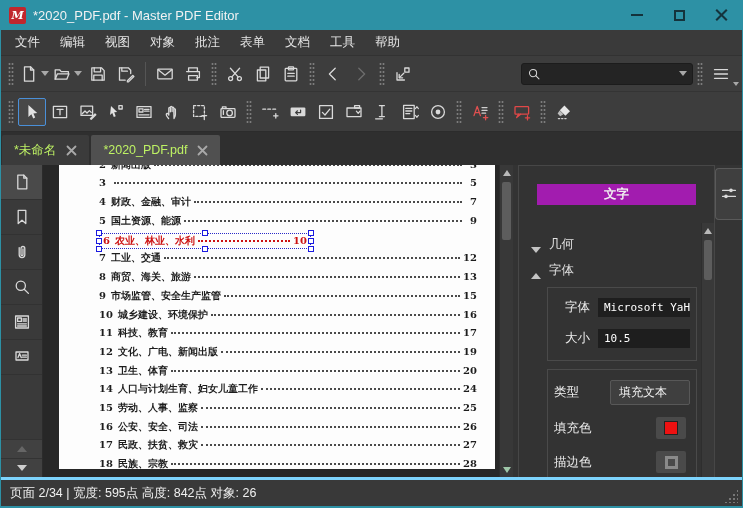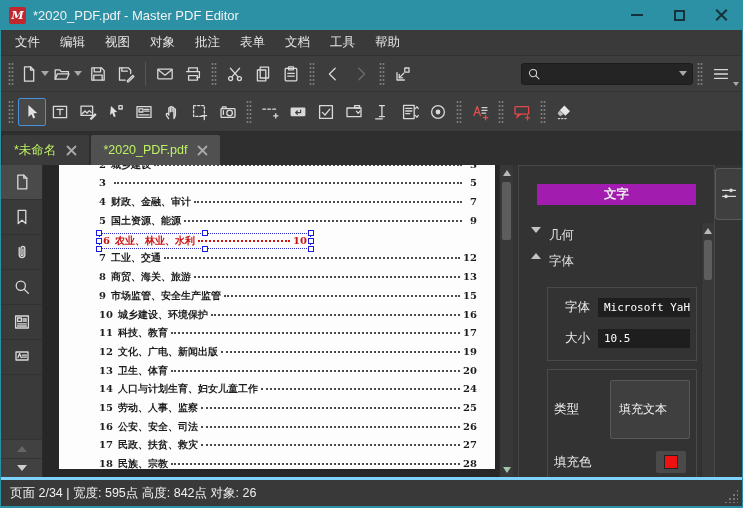--- a/index.html
+++ b/index.html
@@ -92,32 +92,32 @@
   .vs-bottom { margin-top:auto; }
 
   .splitter { width:5px; background:#333; }
 
   
   .rpanel { width:197px; background:#333; border:1px solid #474747; border-bottom:none; display:flex; flex-direction:column; }
   .rp-header { margin:18px; height:21px; background:#a21caf; display:flex; align-items:center; justify-content:center;
                font-weight:bold; font-size:12.5px; color:#f0f0f0; }
   .rp-body { flex:1; display:flex; min-height:0; }
   .rp-content { flex:1; padding:4px 6px 0 8px; min-width:0; }
-  .sec-row { display:flex; align-items:flex-start; gap:8px; height:26px; padding-left:4px; font-size:12.5px; }
+  .sec-row { display:flex; align-items:flex-end; gap:8px; height:26px; padding-left:4px; font-size:12.5px; }
   .tri-down { width:0;height:0;border-left:5px solid transparent;border-right:5px solid transparent;border-top:6px solid #c4c4c4; }
   .tri-up { width:0;height:0;border-left:5px solid transparent;border-right:5px solid transparent;border-bottom:6px solid #c4c4c4; }
   .group { border:1px solid #4a4a4a; margin:8px -2px 0 20px; padding:10px 6px; }
   .prow { display:flex; align-items:center; gap:8px; margin-bottom:12px; font-size:12.5px; }
   .prow:last-child { margin-bottom:2px; }
   .plabel { width:36px; text-align:right; flex:0 0 auto; color:#eee; }
   .plabel-w { width:48px; text-align:left; }
   .field { flex:1; background:#1e1e1e; color:#fff; padding:3px 6px; font-size:11px;
            font-family:"DejaVu Sans Mono","Liberation Mono",monospace; white-space:nowrap; overflow:hidden; }
   .dropdown { flex:1; background:#3f3f3f; border:1px solid #585858; border-radius:2px; color:#f2f2f2;
-              padding:20px 8px; font-size:12px; white-space:nowrap; overflow:hidden; }
+              padding:3px 8px; font-size:12px; white-space:nowrap; overflow:hidden; }
   .swatch-btn { margin-left:auto; margin-right:4px; width:30px; height:22px; background:#4a4a4a; border-radius:2px;
                 display:flex; align-items:center; justify-content:center; }
   .swatch-fill { width:14px; height:14px; background:#ee1111; border:1px solid #222; }
   .swatch-stroke { width:13px; height:13px; border:3px solid #8a8a8a; background:transparent; }
   .spin { margin-left:auto; display:flex; align-items:center; }
   .spin-val { width:30px; height:18px; background:#232323; color:#bbb; font-size:11px;
               display:flex; align-items:center; justify-content:center; }
   .spin-btn { width:17px; height:18px; background:#3f3f3f; border:1px solid #555; display:flex; align-items:center; justify-content:center; }
   .spin-tri { width:0;height:0;border-left:4px solid transparent;border-right:4px solid transparent;border-top:5px solid #9fc7a9; }
 
@@ -535,21 +535,21 @@
             <div class="tri-down-s"></div>
           </div>
         </div>
       </div>
 
     <div class="viewport">
       <div class="page">
         <div class="page-inner" id="toc">
             <div class="toc-row">
               <span class="num">2</span>
-              <span class="ttl">城乡建设</span>
+              <span class="ttl">新闻出版</span>
               <span class="leader"></span>
               <span class="pg">3</span>
             </div>
             <div class="toc-row">
               <span class="num">3</span>
               <span class="leader"></span>
               <span class="pg">5</span>
             </div>
             <div class="toc-row">
               <span class="num">4</span>

